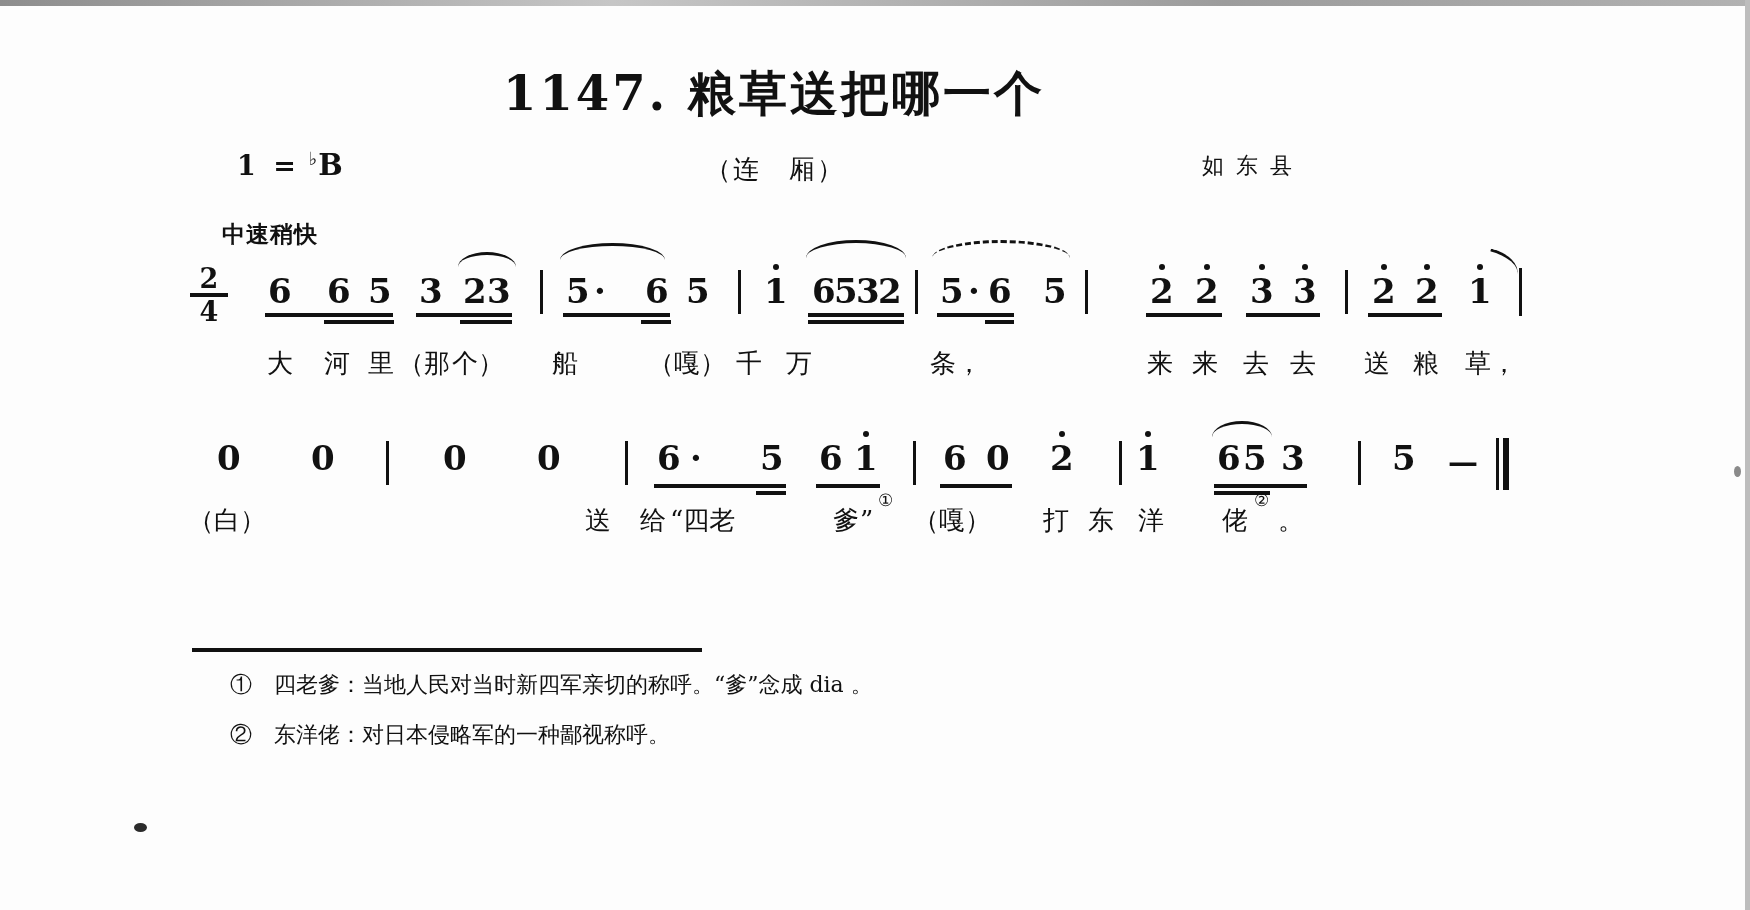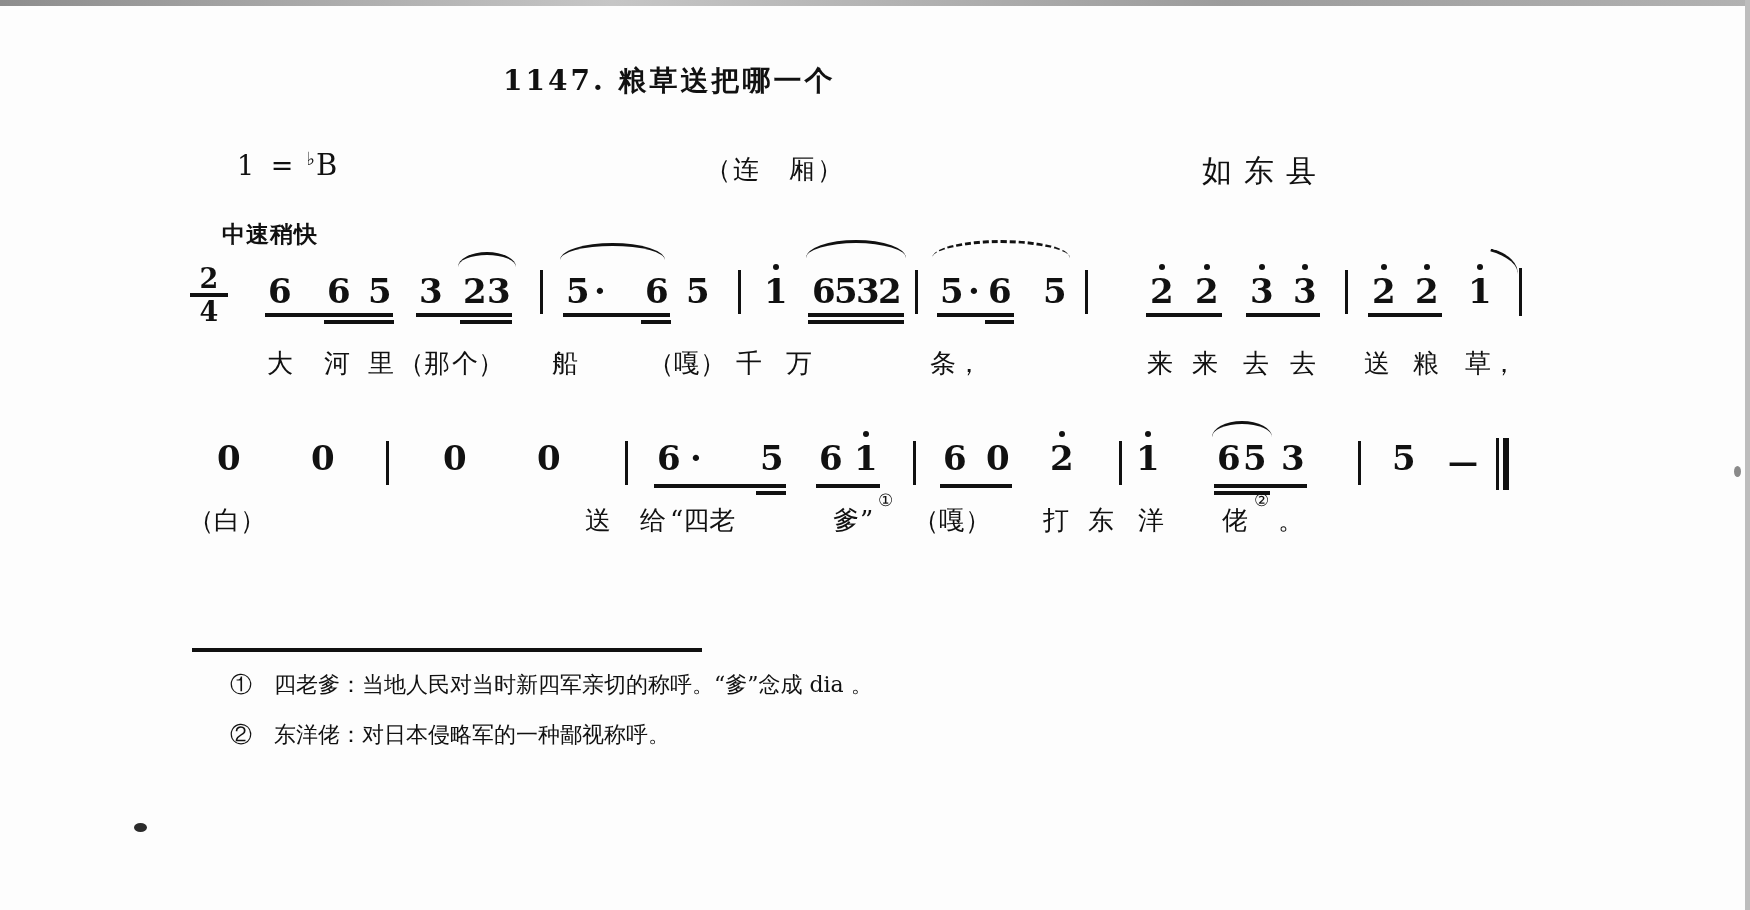--- a/index.html
+++ b/index.html
@@ -5,27 +5,27 @@
   html,body{margin:0;padding:0;background:#ffffff;}
   .page{position:relative;width:1750px;height:910px;background:#fdfdfd;overflow:hidden;
         font-family:"DejaVu Serif",serif;color:#111;}
   
   .edge-top{position:absolute;left:0;top:0;width:100%;height:6px;
             background:linear-gradient(90deg,#8d8d8d 0%,#c6c6c6 35%,#9c9c9c 70%,#b2b2b2 100%);}
   .edge-right{position:absolute;right:0;top:0;width:5px;height:100%;background:#bdbdbd;}
   .speck-a{position:absolute;left:134px;top:823px;width:13px;height:9px;background:#2b2b2b;border-radius:50%;}
   .speck-b{position:absolute;left:1734px;top:466px;width:7px;height:11px;background:#8a8a8a;border-radius:50%;}
   
-  .title{position:absolute;left:503px;top:62px;font-size:28px;font-weight:bold;letter-spacing:3px;white-space:nowrap;}
-  .keysig{position:absolute;left:237px;top:148px;font-size:27px;font-weight:normal;white-space:nowrap;}
+  .title{position:absolute;left:503px;top:62px;font-size:48px;font-weight:bold;letter-spacing:3px;white-space:nowrap;}
+  .keysig{position:absolute;left:237px;top:148px;font-size:27px;font-weight:bold;white-space:nowrap;}
   .keysig .pre{margin-right:9px;letter-spacing:4px;}
   .keysig sup{font-size:18px;margin-right:1px;}
   .keysig .letter{font-size:29px;}
   .genre{position:absolute;left:705px;top:152px;font-size:26px;letter-spacing:2px;white-space:nowrap;}
-  .region{position:absolute;left:1202px;top:151px;font-size:30px;letter-spacing:12px;white-space:nowrap;}
+  .region{position:absolute;left:1202px;top:151px;font-size:22px;letter-spacing:12px;white-space:nowrap;}
   .tempo{position:absolute;left:222px;top:219px;font-size:23px;font-weight:bold;letter-spacing:1px;white-space:nowrap;}
   
   .meter{position:absolute;left:190px;top:265px;width:38px;text-align:center;
          font-size:27px;font-weight:bold;line-height:27px;}
   .meter .num{display:block;border-bottom:4px solid #111;padding-bottom:1px;}
   .meter .den{display:block;padding-top:1px;}
   
   .n{position:absolute;font-size:34px;font-weight:bold;font-style:normal;line-height:1;white-space:nowrap;}
   .r1{top:274px;} .r2{top:441px;}
   .hi::before{content:"";position:absolute;left:50%;top:-10px;width:6px;height:6px;margin-left:-3px;

